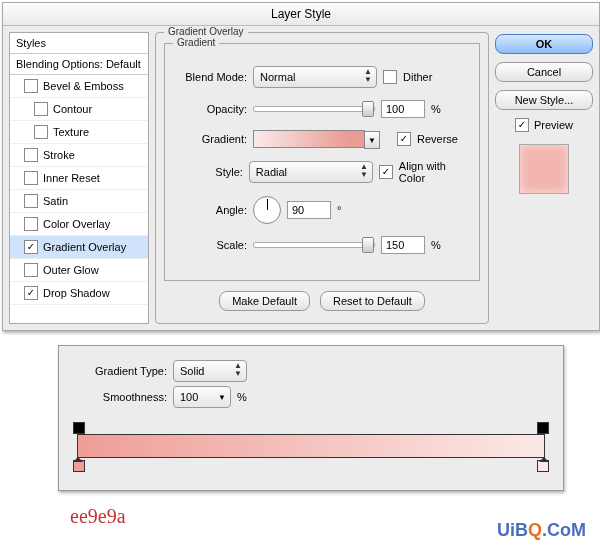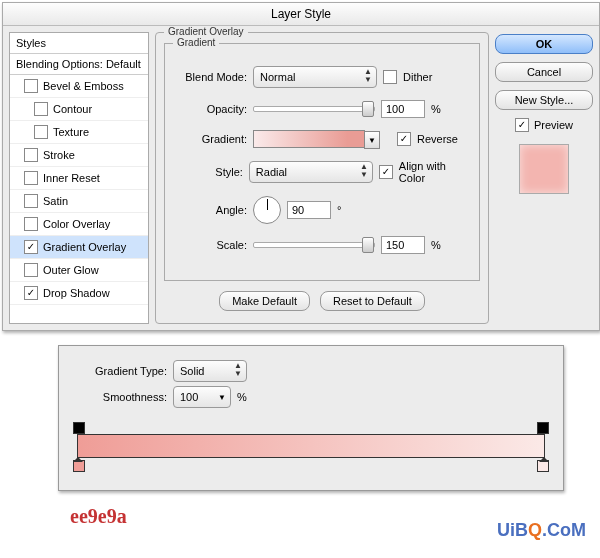--- a/index.html
+++ b/index.html
@@ -249,21 +249,21 @@
     width: 0; height: 0;
     border-left: 5px solid transparent;
     border-right: 5px solid transparent;
     border-bottom: 5px solid #333;
   }
   .colorcode {
     font-family: Georgia, serif;
     font-size: 20px;
     color: #c53334;
     margin: 14px 0 0 70px;
-    font-weight: bold;
+    font-weight: normal;
   }
   .watermark {
     position: absolute;
     right: 10px; bottom: 4px;
     font-size: 18px;
     font-weight: bold;
     color: #4a6fbf;
     letter-spacing: 0px;
   }
   .watermark .q { color: #e96f20; }

